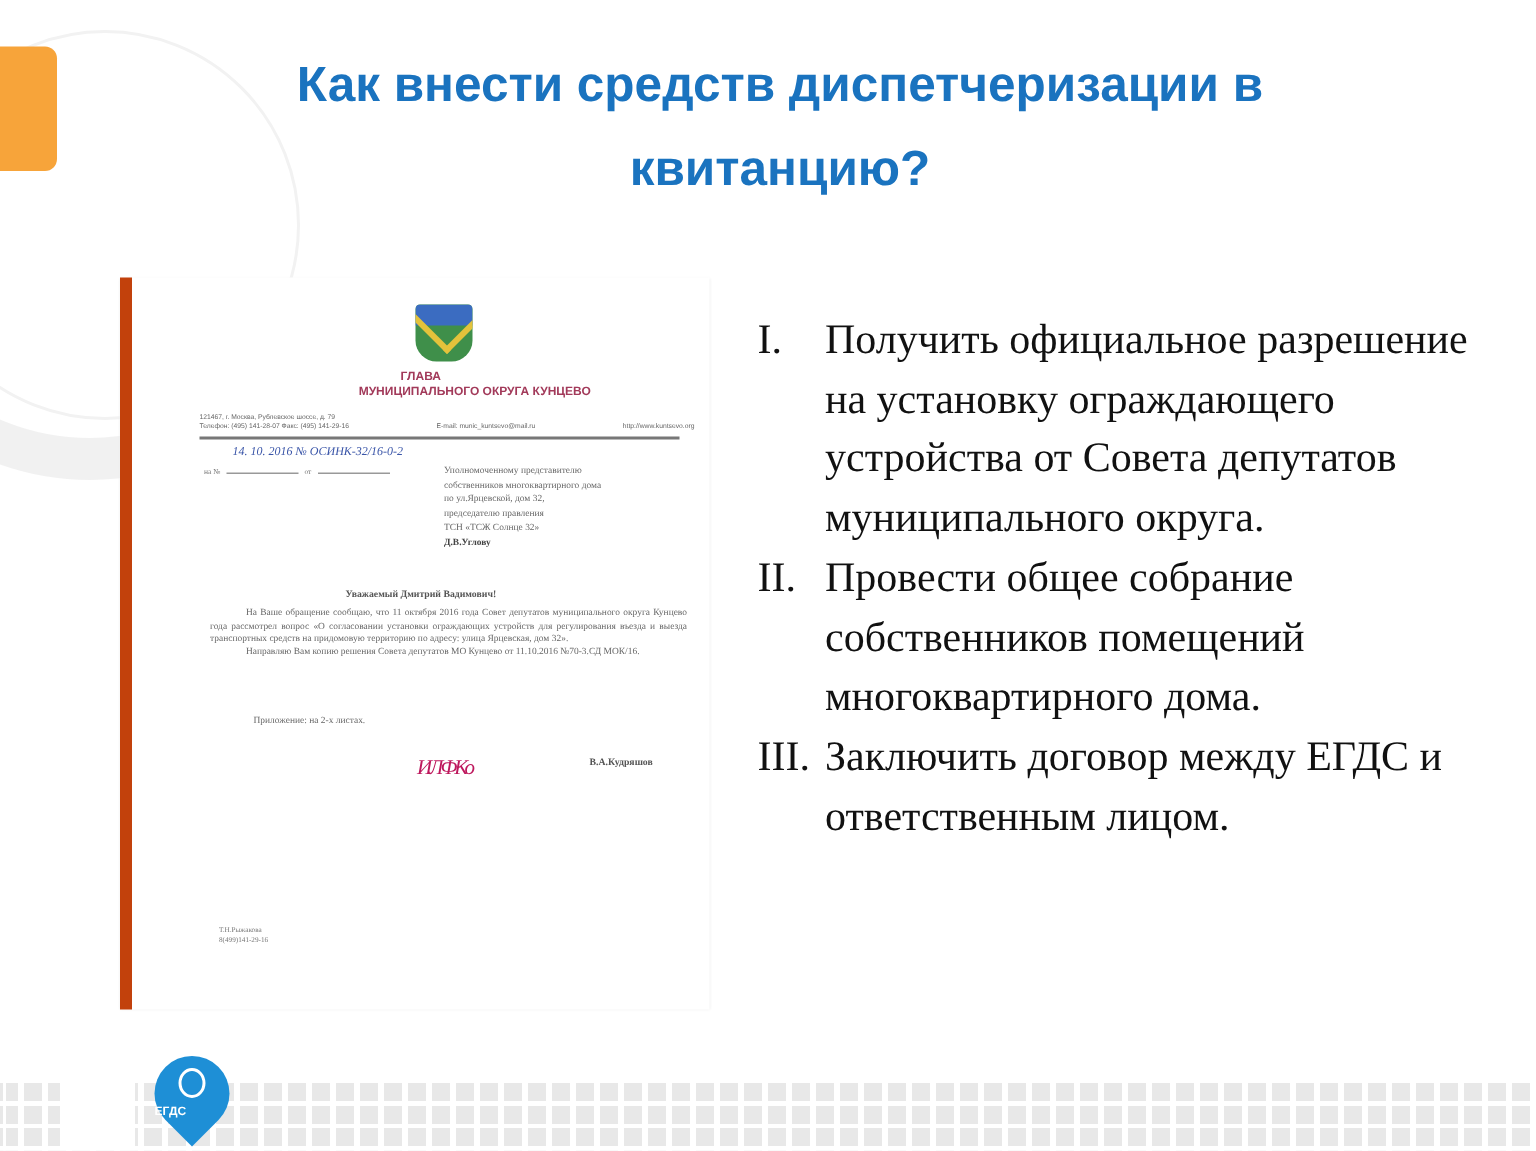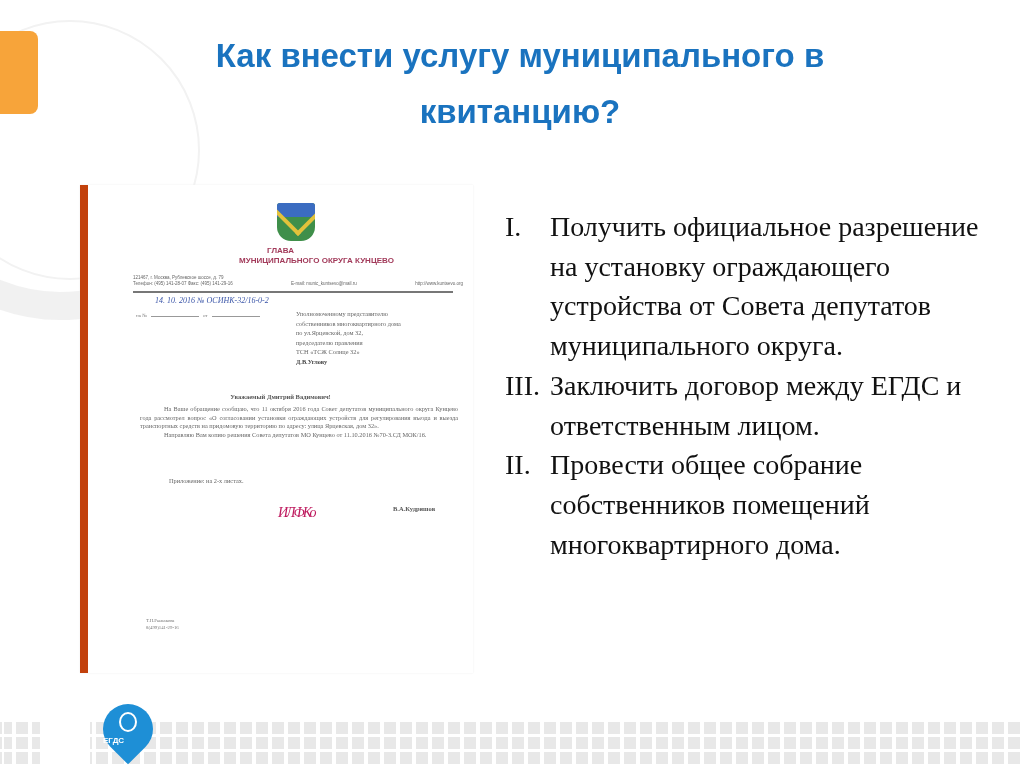--- a/index.html
+++ b/index.html
@@ -102,21 +102,21 @@
 </style>
 </head>
 <body>
 
 <div class="deco-ring3"></div>
 <div class="deco-ring"></div>
 <div class="deco-ring2"></div>
 <div class="orange-tab"></div>
 
 <div class="title">
-  <div>Как внести услугу муниципального  в</div>
+  <div>Как внести средств диспетчеризации  в</div>
   <div>квитанцию?</div>
 </div>
 
 <div class="doc">
   <div class="crest">
     <div class="top"></div>
       <div class="chev"></div>
   </div>
   <div class="doc-head1">ГЛАВА</div>
   <div class="doc-head2">МУНИЦИПАЛЬНОГО ОКРУГА КУНЦЕВО</div>
@@ -157,26 +157,26 @@
     <div>8(499)141-29-16</div>
   </div>
 </div>
 
 <div class="list">
   <div class="li">
     <span class="num">I.</span>
     <span class="txt">Получить  официальное разрешение на установку ограждающего устройства от Совета депутатов муниципального округа.</span>
   </div>
   <div class="li">
+    <span class="num">II.</span>
+    <span class="txt">Провести общее собрание собственников помещений многоквартирного дома.</span>
+  </div>
+  <div class="li">
     <span class="num">III.</span>
     <span class="txt">Заключить договор между ЕГДС и ответственным лицом.</span>
-  </div>
-  <div class="li">
-    <span class="num">II.</span>
-    <span class="txt">Провести общее собрание собственников помещений многоквартирного дома.</span>
   </div>
 </div>
 
 <div class="footer-grid"></div>
 <div class="footer-gap"></div>
 <div class="egds-pin"></div>
 <div class="egds-inner">
   <div class="ring"></div>
   <div class="lbl">ЕГДС</div>
 </div>

